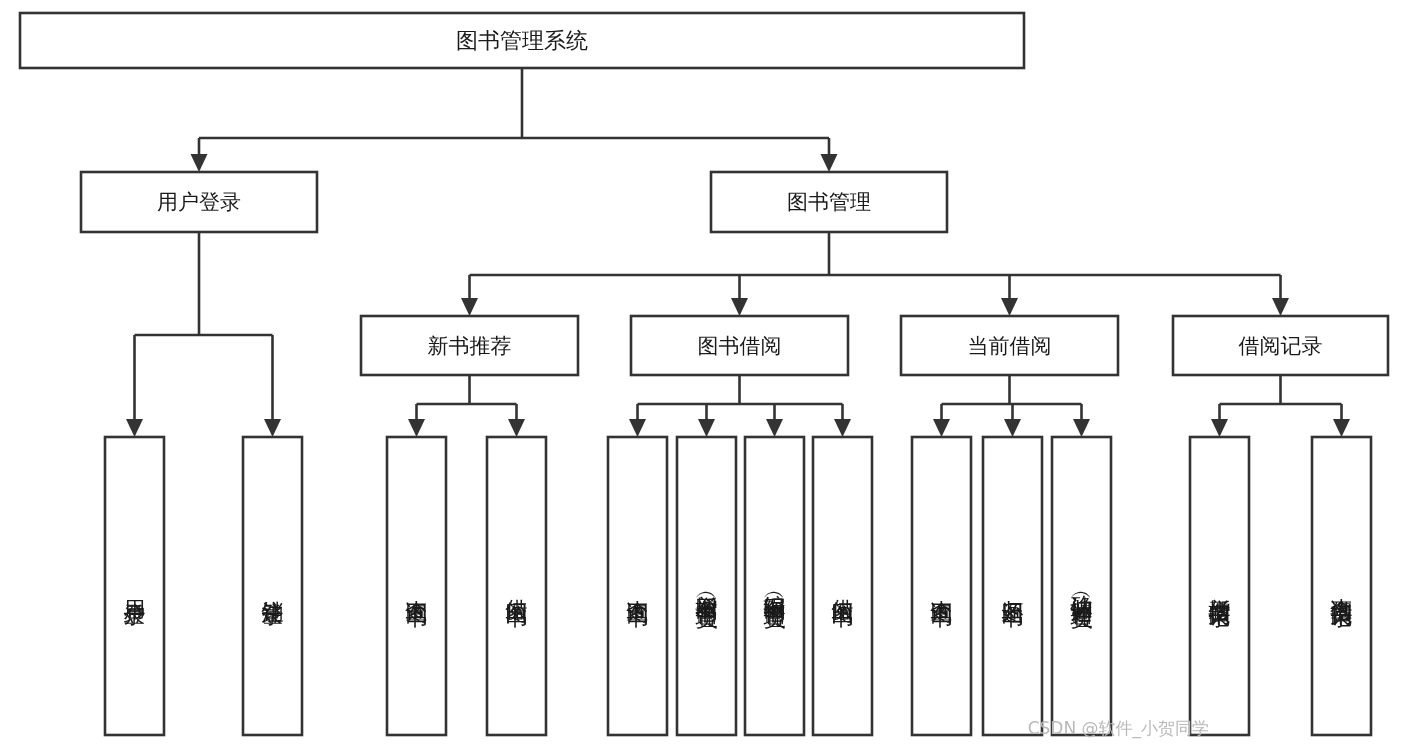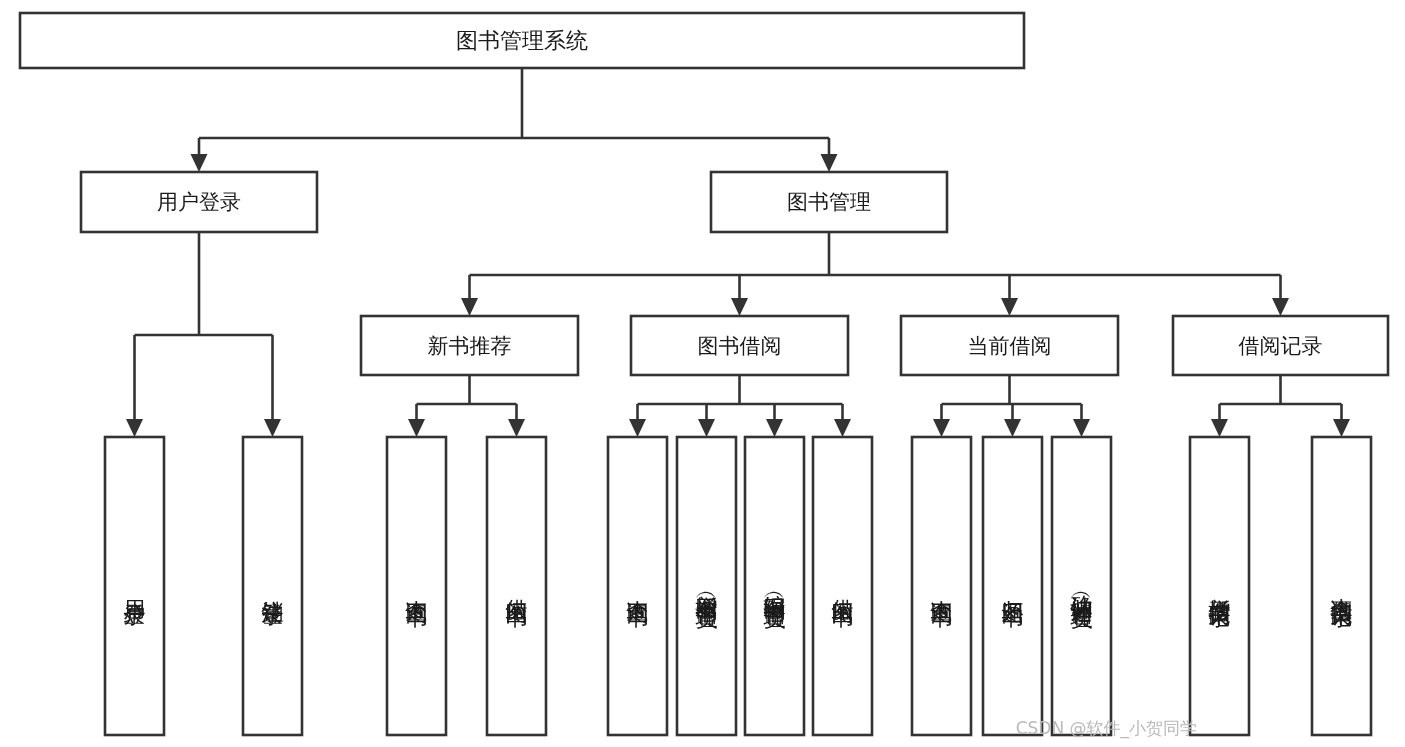--- a/index.html
+++ b/index.html
@@ -71,21 +71,21 @@
     font-family: "DejaVu Sans", "Liberation Sans", sans-serif;
     font-size: 22px;
     line-height: 1.08;
     letter-spacing: 2px;
     color: #1a1a1a;
     white-space: nowrap;
     text-align: center;
   }
   .watermark {
     position: absolute;
-    right: 14px;
+    right: 2px;
     bottom: 7px;
     font-family: "DejaVu Sans", "Liberation Sans", sans-serif;
     font-size: 17px;
     color: #b9b9b9;
     white-space: nowrap;
     user-select: none;
   }
 </style>
 </head>
 <body>

